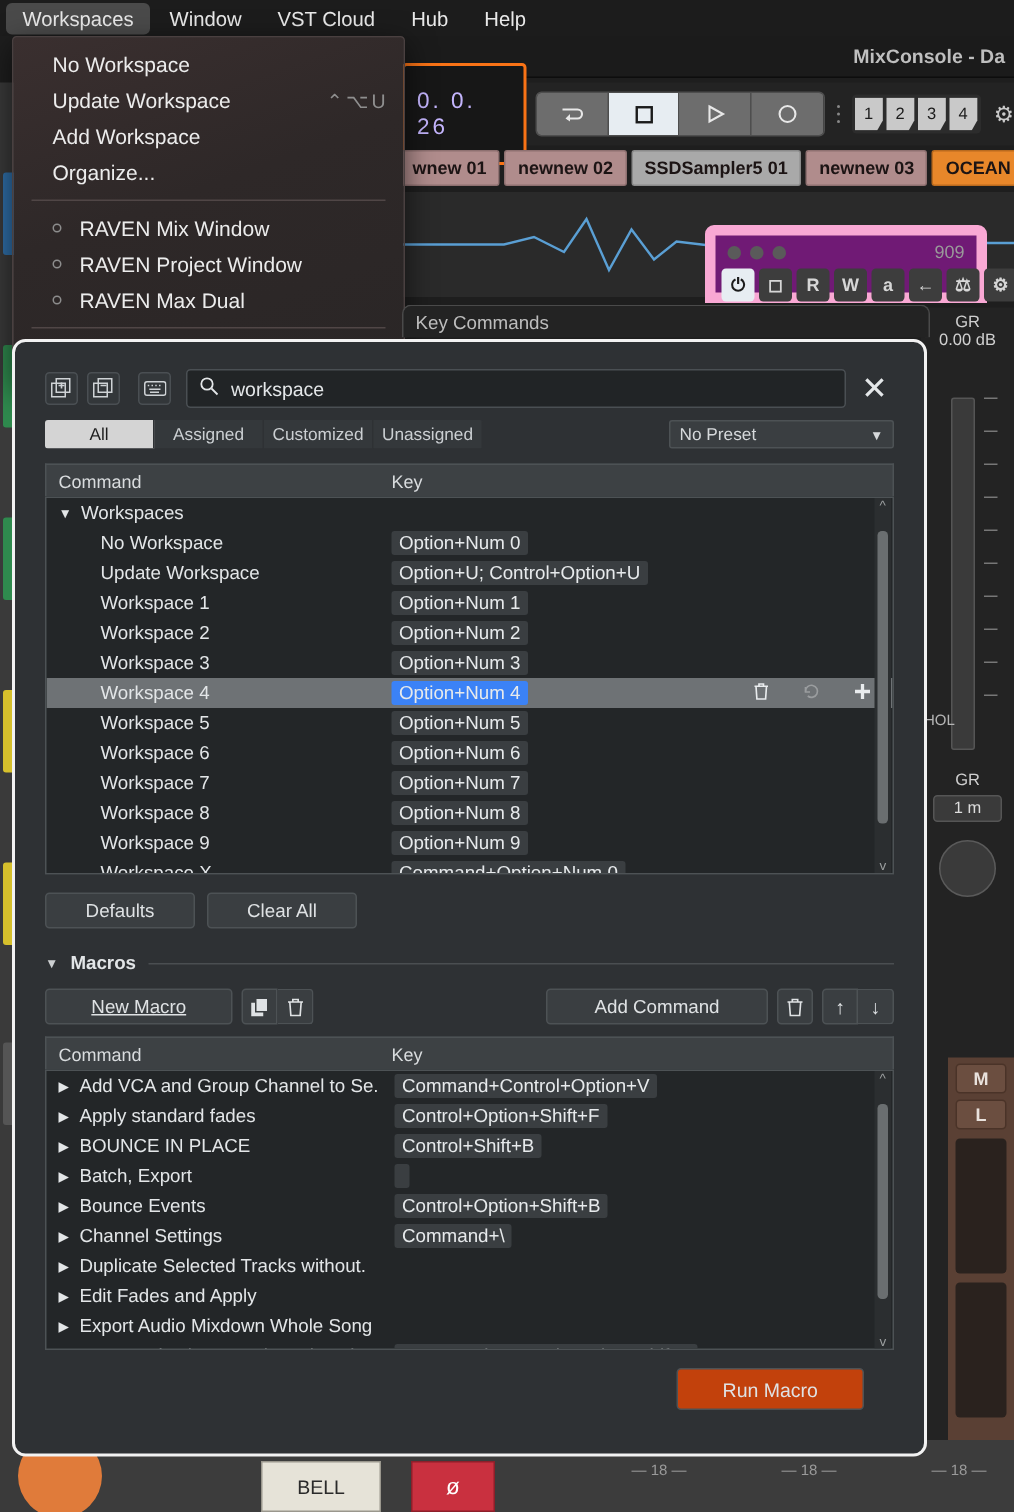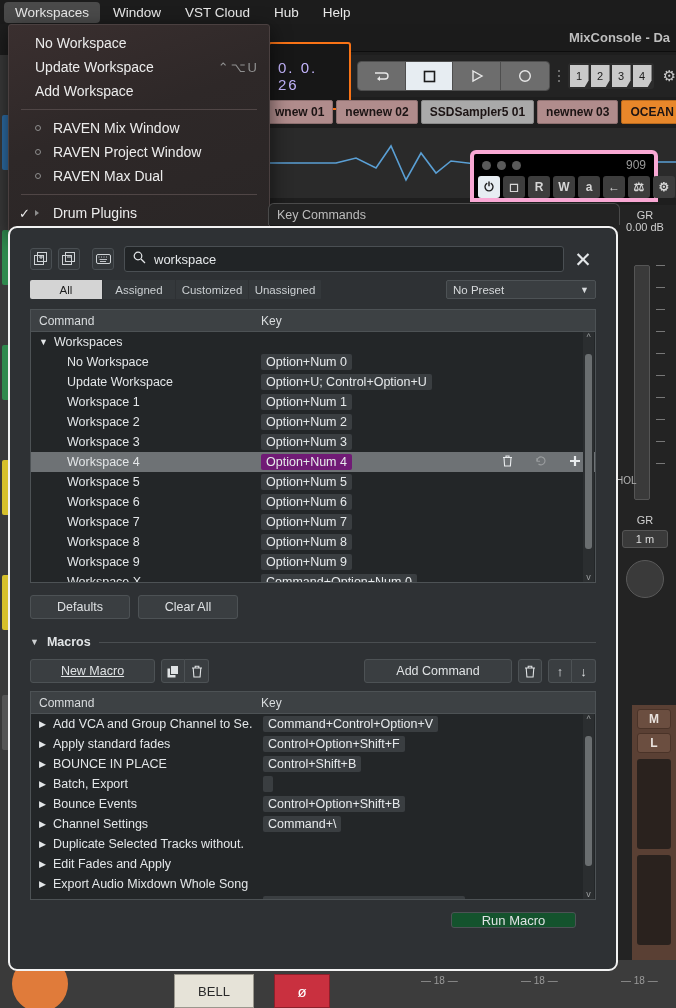--- a/index.html
+++ b/index.html
@@ -72,21 +72,21 @@
     background:#2a2a2a; overflow:hidden;
   }
 
   
   .leftstrips{ position:absolute; top:55px; left:0; width:26px; bottom:0; background:#3a3a3a;}
   .cstrip{ position:absolute; left:2px; width:16px; border-radius:2px;}
 
   
   .plugwin{
     position:absolute; top:150px; left:470px; width:188px; height:52px;
-    background:#000000; border:4px solid #f9a8d4; border-radius:6px 6px 0 0;
+    background:#701a75; border:7px solid #f9a8d4; border-radius:6px 6px 0 0;
   }
   .plugwin .bar{ height:22px; display:flex; align-items:center; padding:0 8px; gap:6px;}
   .plugwin .bar i{ width:9px;height:9px;border-radius:50%;background:#5a5a5a;display:block;}
   .plugwin .bar span{ margin-left:auto; color:#9a9a9a; font-size:12px;}
   .plugwin .row2{ display:flex; gap:3px; padding:0 4px; }
   .pbtn{
     min-width:22px;height:22px;background:#3d3d3d;border-radius:3px;
     display:flex;align-items:center;justify-content:center;
     color:#d6d6d6;font-size:12px;font-weight:bold; padding:0 5px;
   }
@@ -195,21 +195,21 @@
     border:1px solid #4d5255; background:#232628; height:252px;
     overflow:hidden; position:relative;
   }
   .row{ display:flex; align-items:center; height:20px; font-size:12.5px; color:#e3e6e8;}
   .row.sel{ background:#6e7275;}
   .row .cmd{ width:230px; padding-left:8px; white-space:nowrap; overflow:hidden;}
   .row.grp .cmd{ padding-left:8px; display:flex; align-items:center; gap:6px;}
   .row .cmd.ind{ padding-left:36px;}
   .row .keycell{ flex:1; display:flex; align-items:center; }
   .keytag{ background:#3a3e41; border-radius:2px; padding:1px 5px; color:#e7eaec; font-size:12.5px;}
-  .row.sel .keytag{ background:#701a75;}
+  .row.sel .keytag{ background:#3b82f6;}
   .rowicons{ display:flex; gap:22px; padding-right:14px; color:#e9ecee; font-size:12px;}
   .rowicons .dis{ color:#8f9294;}
 
   .vscroll{
     position:absolute; right:1px; top:0; width:11px; bottom:0;
     background:#2b2e30; display:flex; flex-direction:column; align-items:center;
     justify-content:space-between; color:#9b9e9f; font-size:9px;
   }
   .vthumb{ position:absolute; top:22px; width:7px; background:#6a6e70; border-radius:3px;}
 
@@ -242,21 +242,21 @@
     overflow:hidden; position:relative;
   }
   .mrow{ display:flex; align-items:center; height:20px; font-size:12.5px; color:#e3e6e8;}
   .mrow .mc{ width:232px; display:flex; align-items:center; gap:7px; padding-left:8px;
     white-space:nowrap; overflow:hidden;}
   .mrow .mt{ font-size:9px; color:#e3e6e8;}
   .mrow .mk{ flex:1;}
 
   .runrow{ display:flex; justify-content:flex-end; padding:12px 20px 0 0;}
   .runbtn{
-    width:125px; height:16px; background:#14532d; border:1px solid #4d5255;
+    width:125px; height:28px; background:#c2410c; border:1px solid #4d5255;
     border-radius:3px; color:#dfe2e4; font-size:13px;
     display:flex;align-items:center;justify-content:center;
   }
 </style>
 </head>
 <body>
 
 <div id="daw">
 
   <div class="leftstrips">
@@ -400,20 +400,25 @@
     <span class="sc"></span>
   </div>
   <div class="ditem">
     <span class="chk"></span>
     <span class="lbl">Update Workspace</span>
     <span class="sc">⌃⌥U</span>
   </div>
   <div class="ditem">
     <span class="chk"></span>
     <span class="lbl">Add Workspace</span>
+    <span class="sc"></span>
+  </div>
+  <div class="ditem">
+    <span class="chk"></span>
+    <span class="lbl">Organize...</span>
     <span class="sc"></span>
   </div>
 
   <div class="dsep"></div>
 
   <div class="ditem">
     <span class="chk"></span>
     <span class="bullet">
         <i></i>
       </span>

